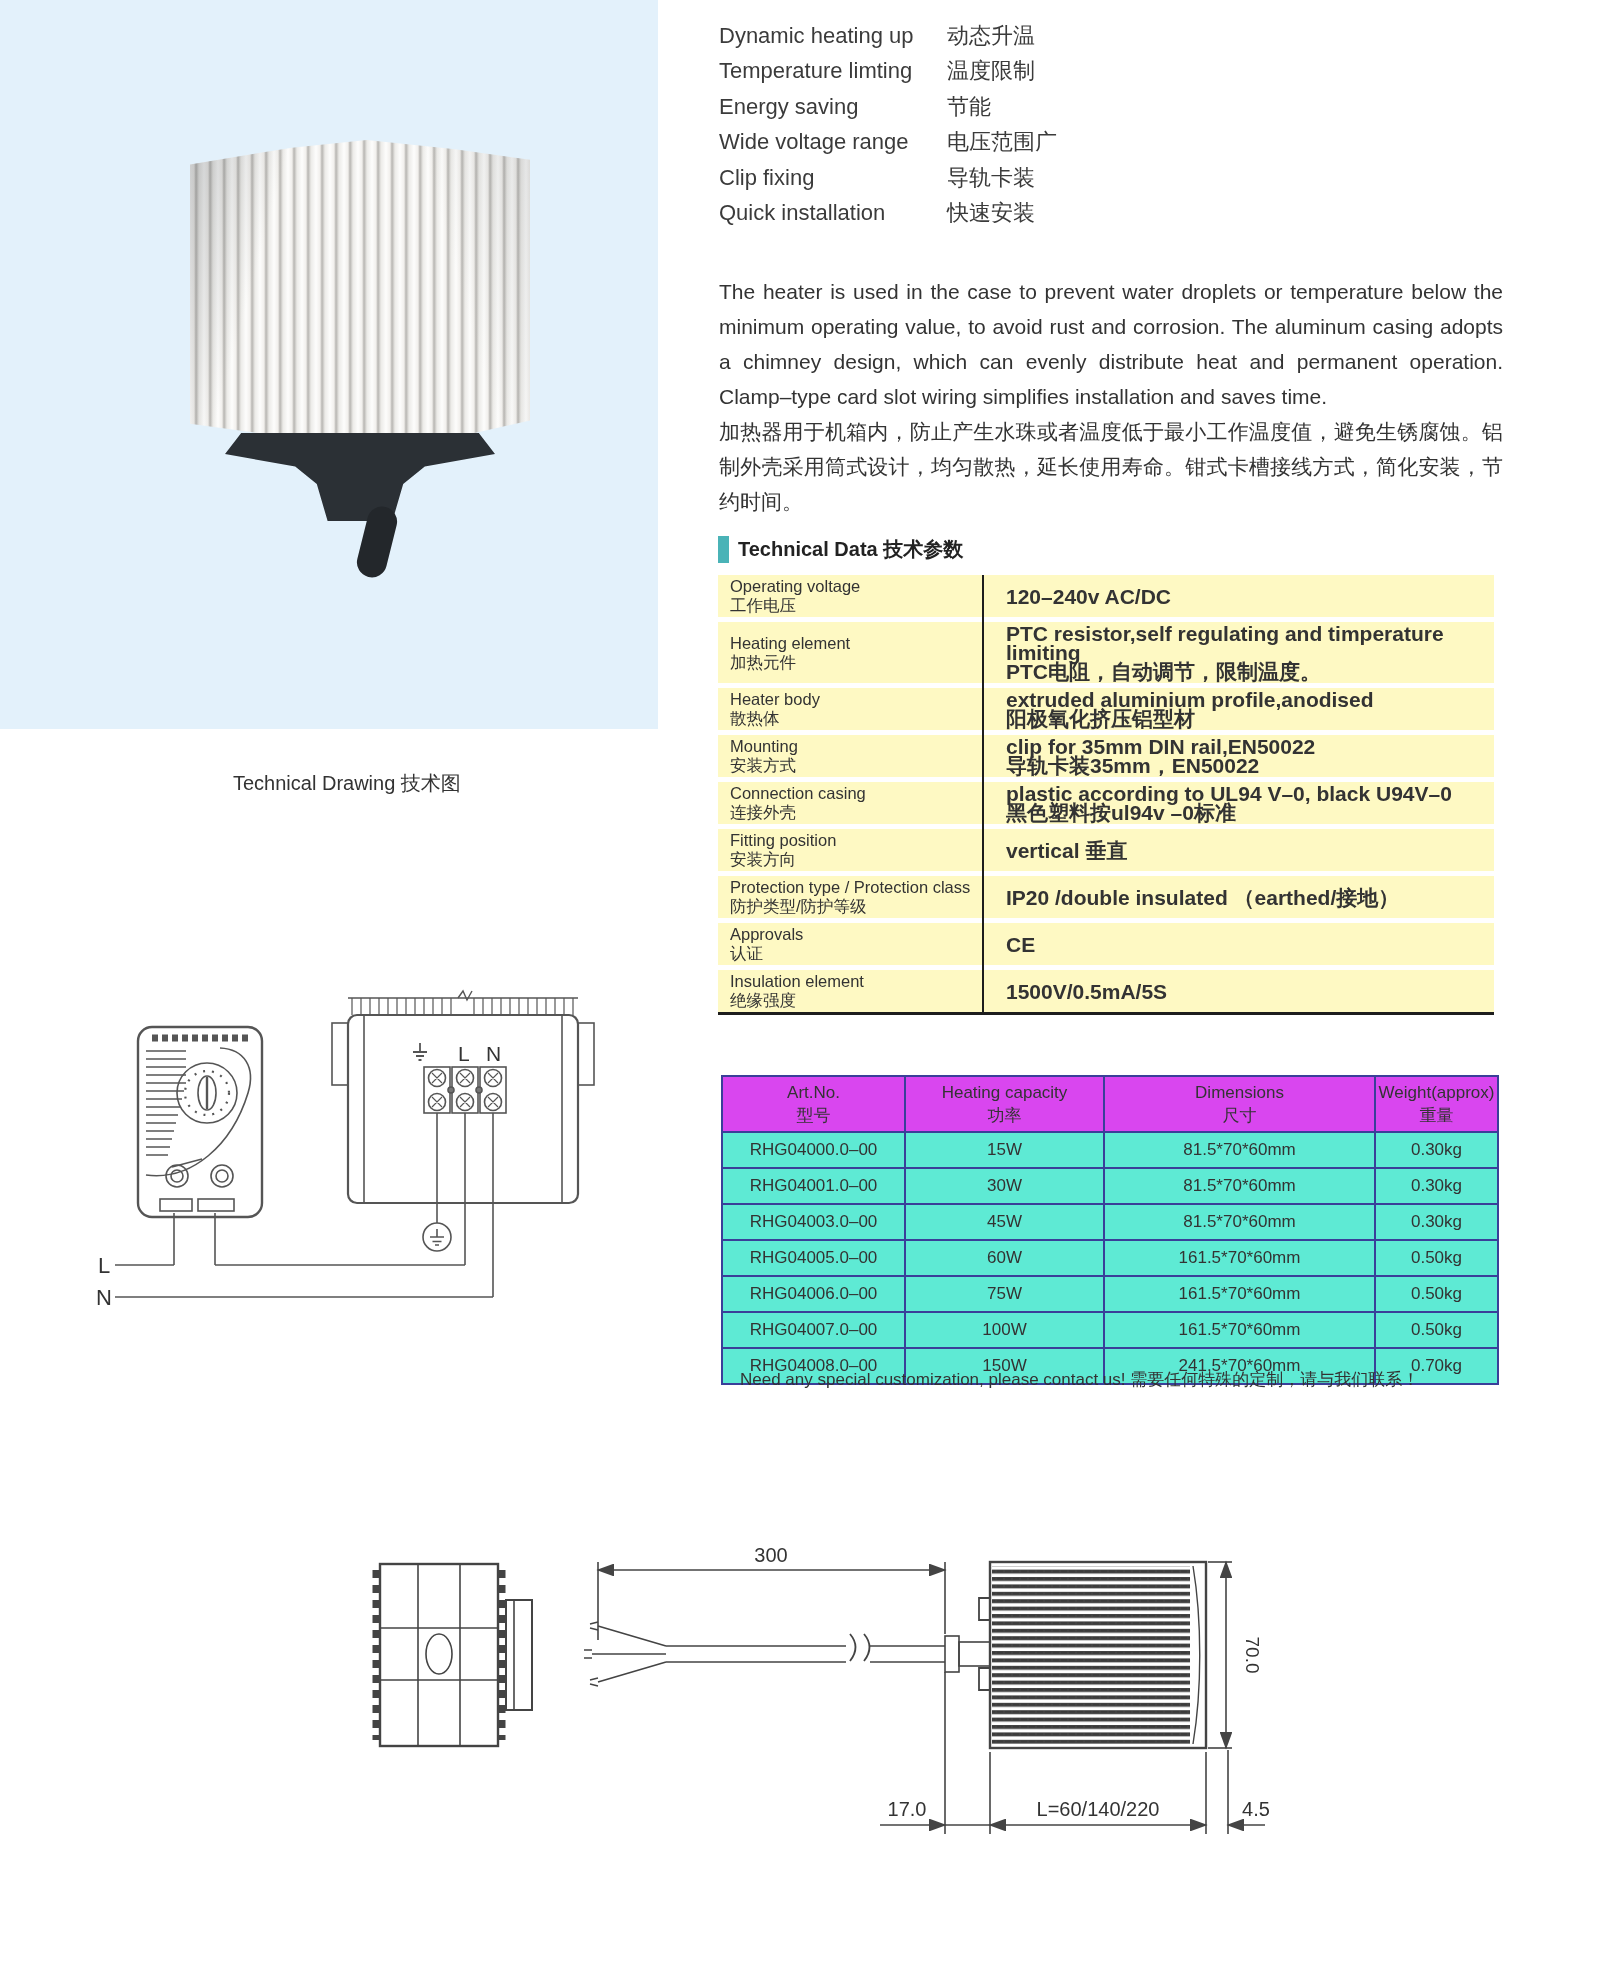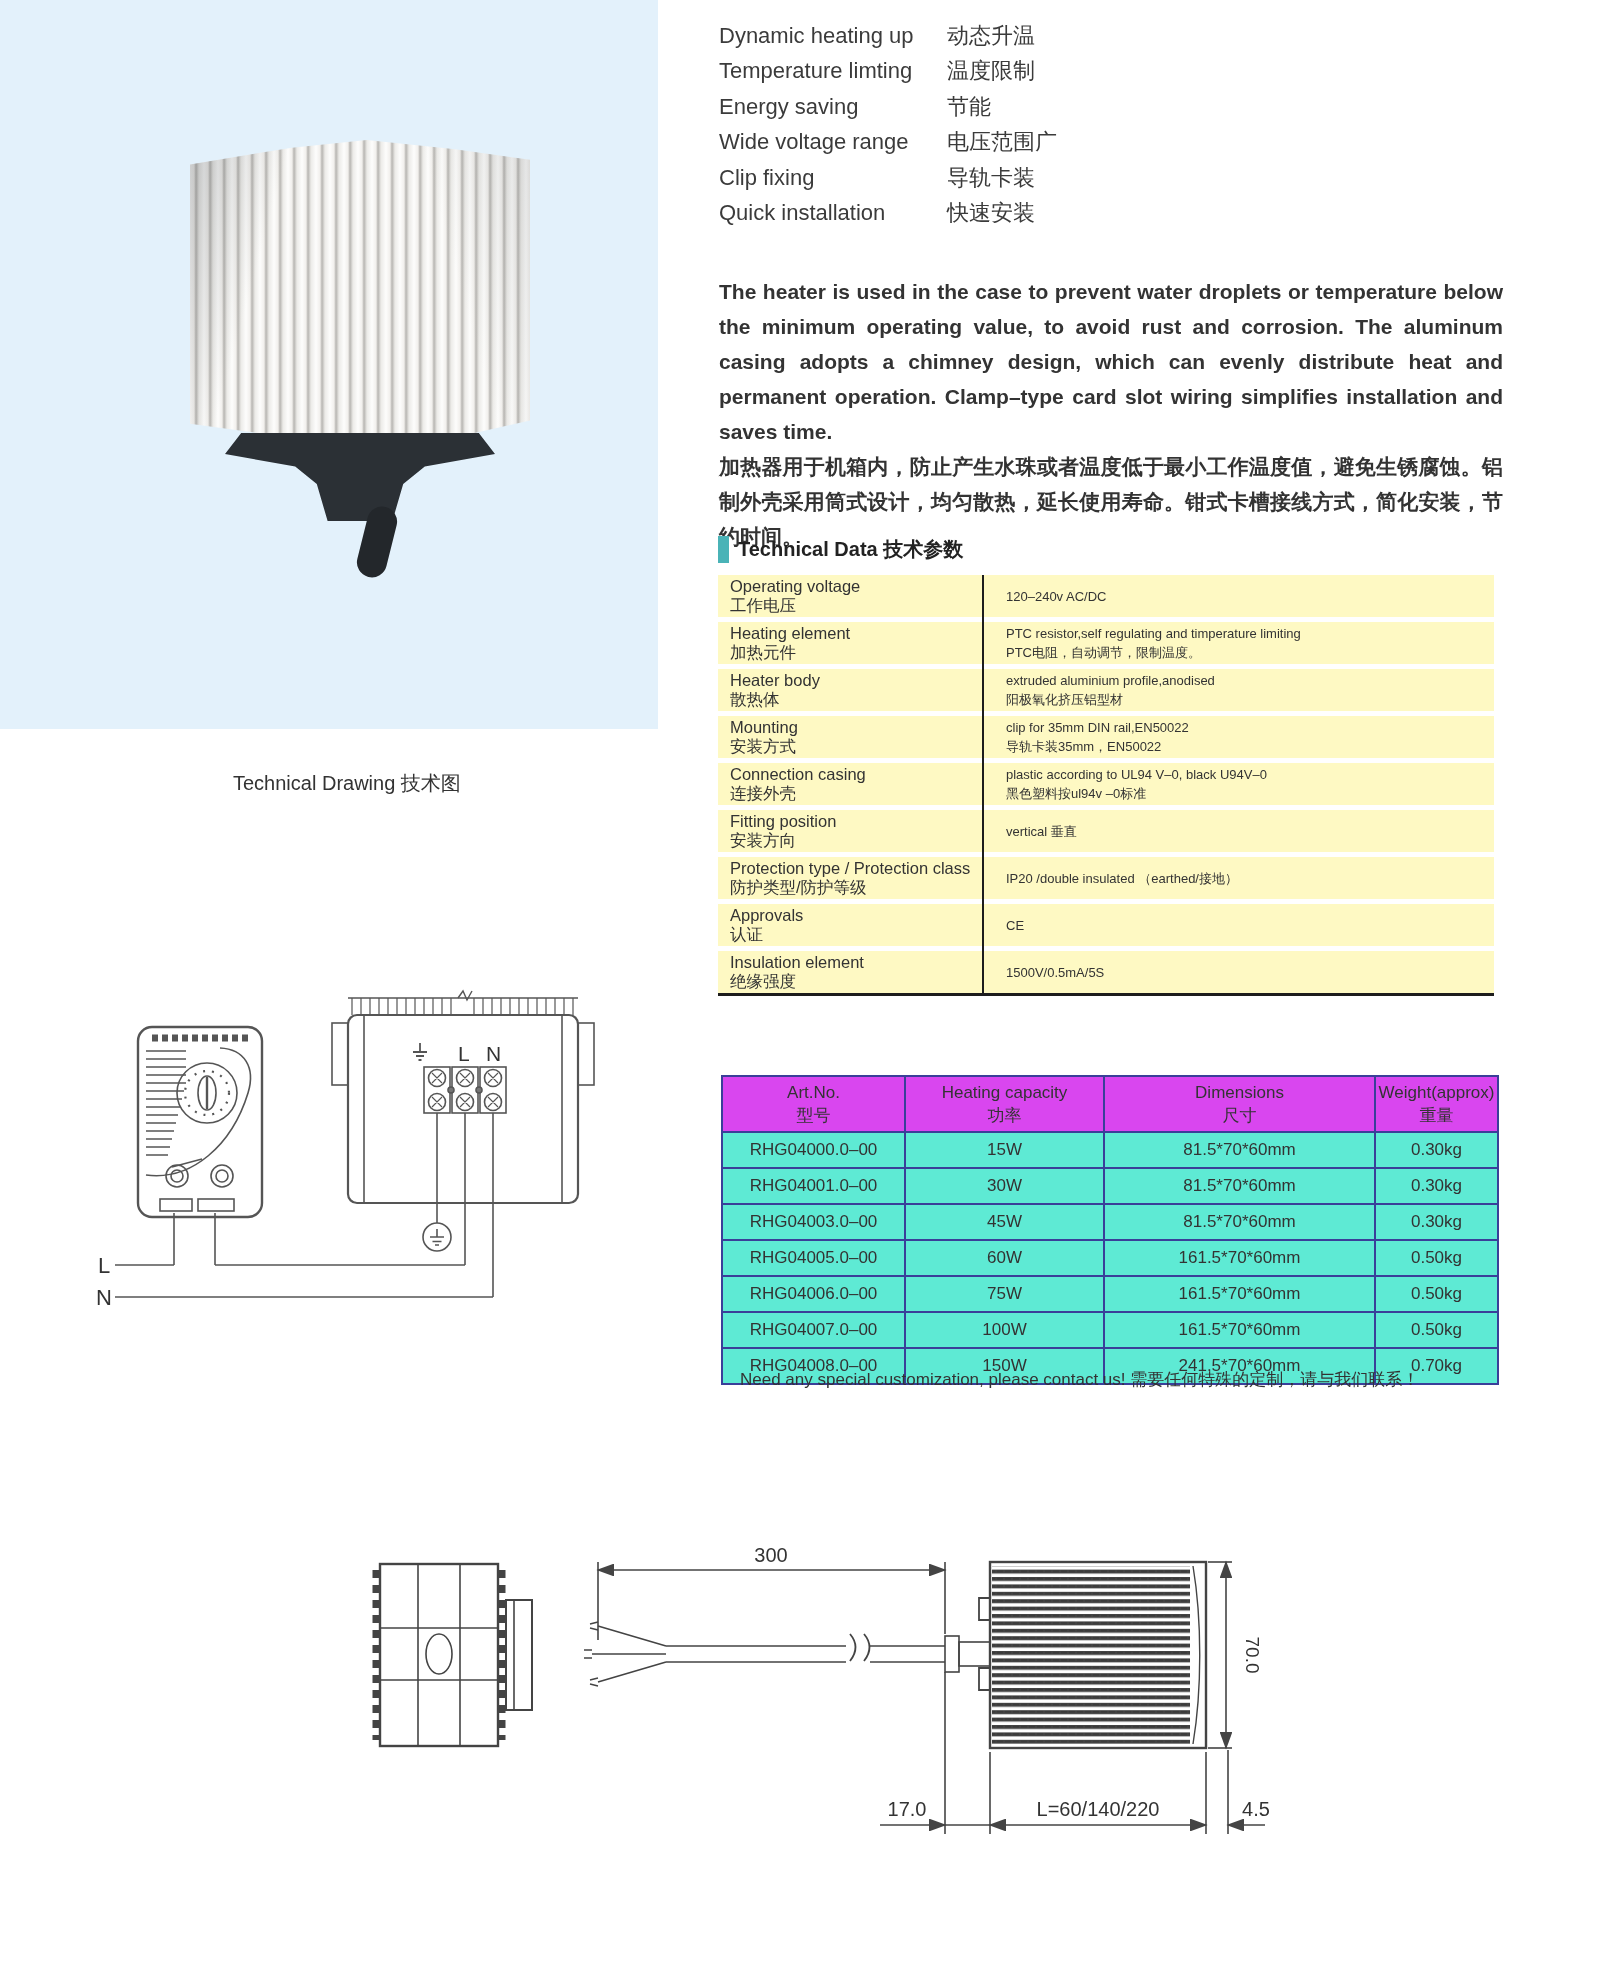--- a/index.html
+++ b/index.html
@@ -21,38 +21,38 @@
          background:#23272b;transform:rotate(14deg);}
 
   .tech-drawing-label{position:absolute;left:233px;top:770px;font-size:20px;color:#333;}
 
   
   .features{position:absolute;left:719px;top:18px;margin:0;padding:0;list-style:none;}
   .features li{display:flex;align-items:center;height:35.5px;font-size:22px;color:#3b3b3b;}
   .f-en{min-width:218px;padding-right:10px;}
 
   
-  .desc{position:absolute;left:719px;top:274px;width:784px;font-weight:bold;}
+  .desc{position:absolute;left:719px;top:274px;width:784px;}
   .desc p{margin:0;font-size:21px;line-height:35px;text-align:justify;color:#333;}
 
   
   .td-header{position:absolute;left:718px;top:536px;width:776px;display:flex;align-items:center;
              padding-bottom:15px;border-bottom:3px solid #1d1d1d;box-sizing:border-box;}
   .td-accent{width:11px;height:27px;background:#4ab3b7;margin-right:9px;}
   .td-title{font-size:20px;font-weight:bold;color:#222;}
 
   
   .spec-table{position:absolute;left:718px;top:575px;width:776px;border-bottom:3px solid #1d1d1d;}
   .spec-table::after{content:'';position:absolute;left:264px;top:0;bottom:0;width:2px;background:#1d1d1d;}
   .spec-row{display:flex;background:#fef9c3;margin-bottom:5px;min-height:39px;}
   .spec-row:last-child{margin-bottom:0;}
   .spec-label{width:264px;box-sizing:border-box;padding:2px 6px 2px 12px;display:flex;
               flex-direction:column;justify-content:center;font-size:16.5px;line-height:19px;}
   .spec-value{flex:1;box-sizing:border-box;padding:2px 6px 2px 24px;display:flex;
-              flex-direction:column;justify-content:center;font-size:13px;line-height:19px;}
+              flex-direction:column;justify-content:center;font-size:21px;line-height:19px;font-weight:bold;}
 
   
   .art-table{position:absolute;left:721px;top:1075px;width:772px;border-collapse:collapse;
              table-layout:fixed;}
   .art-table th,.art-table td{border:2px solid #3a3f99;text-align:center;color:#333;}
   .art-table th{background:#d946ef;font-weight:normal;font-size:17px;line-height:23px;
                 padding:4px 0;height:46px;}
   .art-table td{font-size:17px;height:32px;background:#5eead4;}
   .col-art{width:181px;} .col-cap{width:197px;} .col-dim{width:269px;} .col-wt{width:121px;}
 

